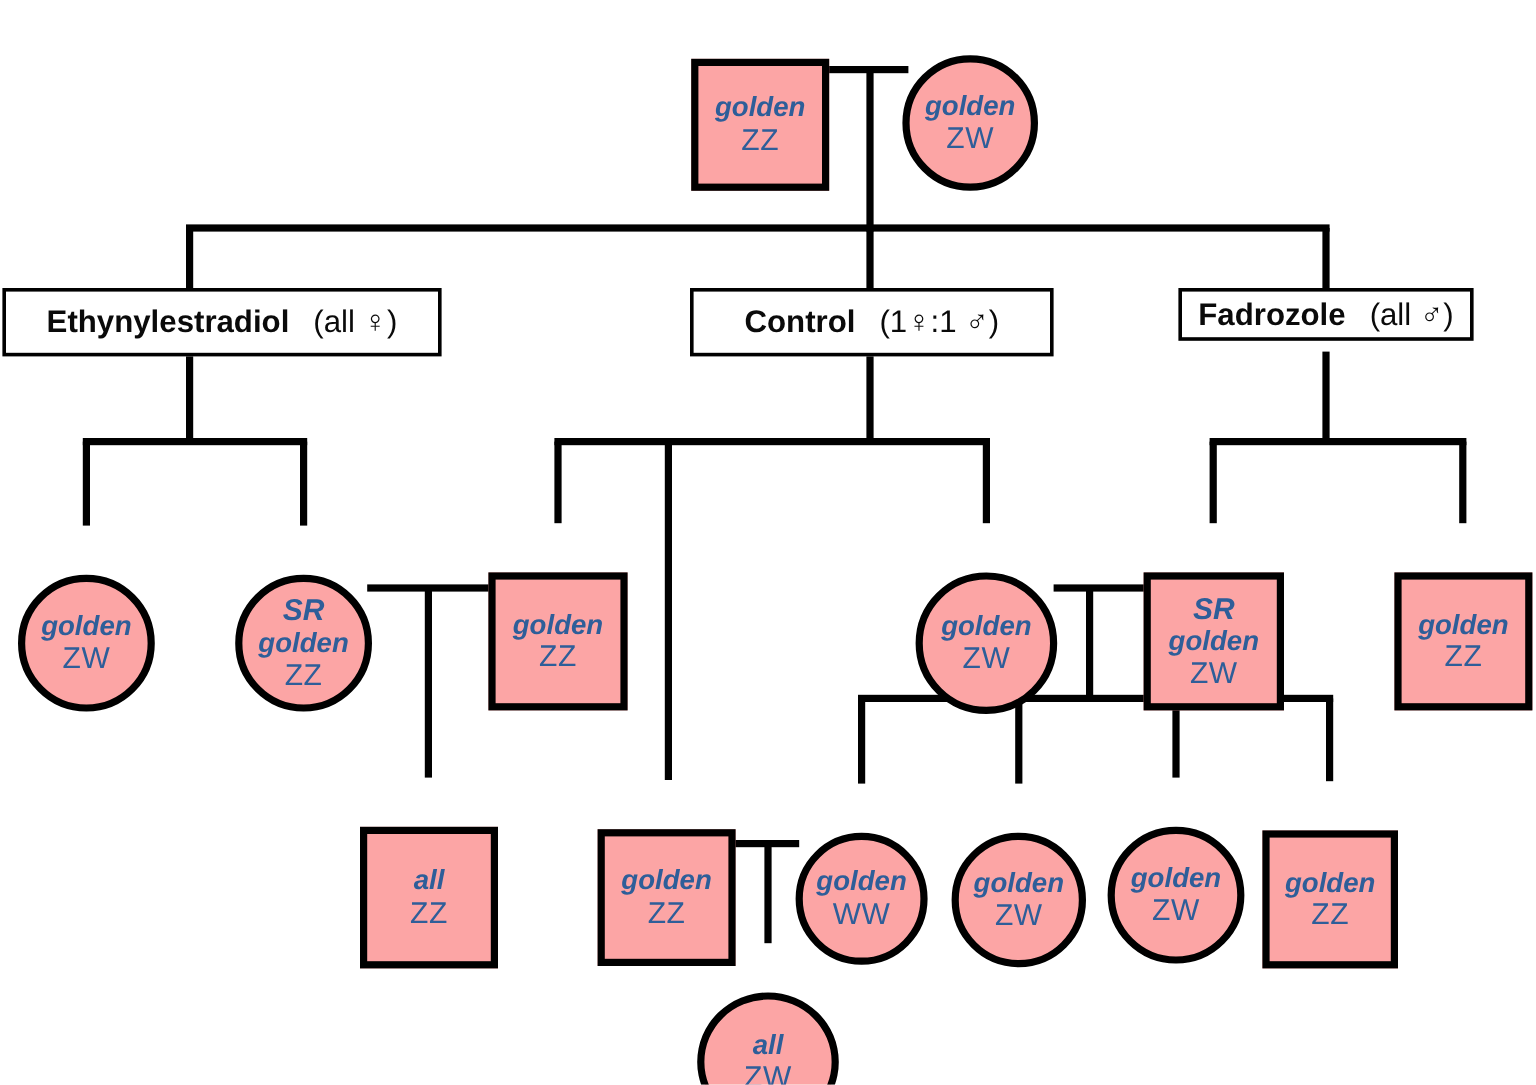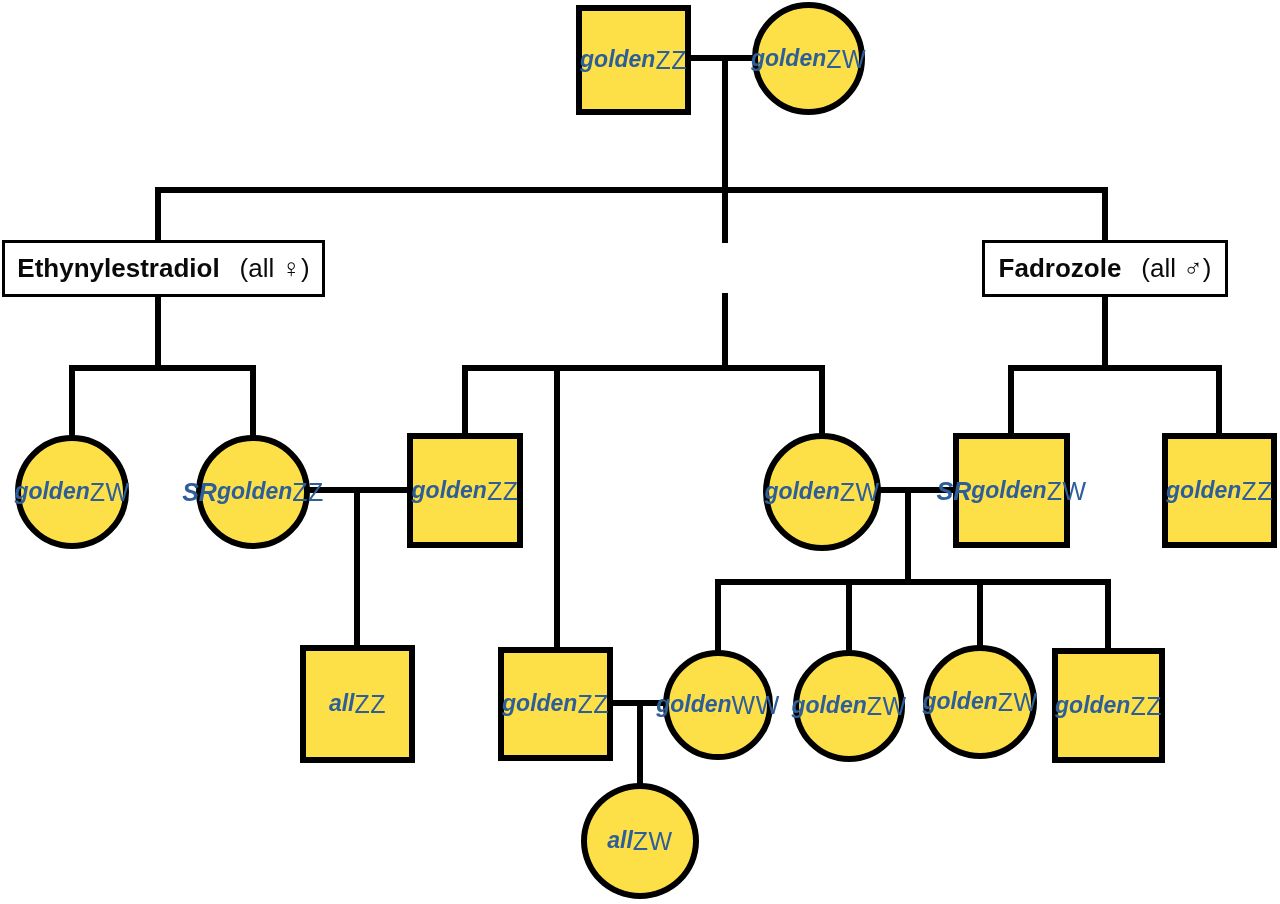--- a/index.html
+++ b/index.html
@@ -6,24 +6,24 @@
   .canvas{
     position:relative;
     width:1280px;height:904px;
     background:#ffffff;
     font-family:"Liberation Sans", sans-serif;
     overflow:hidden;
   }
   .line{position:absolute;background:#000000;z-index:1;}
   .node{
     position:absolute;z-index:2;
-    background:#fde047;border:6px solid #000000;
+    background:#fca5a5;border:6px solid #000000;
     box-sizing:border-box;
-    display:flex;align-items:center;justify-content:center;
-    text-align:center;line-height:1.12;
+    display:flex;flex-direction:column;align-items:center;justify-content:center;
+    text-align:center;line-height:1.12;margin-top:44px;
   }
   .circle{border-radius:50%;}
   .word{font-style:italic;font-weight:600;font-size:23px;color:#2E5E99;}
   .word.sm{font-size:25px;}
   .geno{font-weight:400;font-size:25px;color:#2E5E99;letter-spacing:0.5px;}
   .tlabel{
     position:absolute;z-index:2;
     background:#ffffff;border:3px solid #000000;
     box-sizing:border-box;
     display:flex;align-items:center;justify-content:center;
@@ -67,25 +67,29 @@
   <div class="line" style="left:905px;top:490px;width:6px;height:92px"></div>
   <div class="line" style="left:715px;top:579px;width:396px;height:6px"></div>
   <div class="line" style="left:715px;top:582px;width:6px;height:71px"></div>
   <div class="line" style="left:846px;top:582px;width:6px;height:71px"></div>
   <div class="line" style="left:977px;top:582px;width:6px;height:66px"></div>
   <div class="line" style="left:1105px;top:582px;width:6px;height:69px"></div>
 
   <div class="line" style="left:610px;top:700px;width:56px;height:6px"></div>
   <div class="line" style="left:637px;top:703px;width:6px;height:83px"></div>
 
-  <div class="tlabel" style="left:2px;top:240px;width:323px;height:57px">
+  <div class="tlabel" style="left:2px;top:240px;width:366px;height:57px">
     <span class="lname">Ethynylestradiol</span>
     <span class="ldetail">(all ♀)</span>
   </div>
-  <div class="tlabel" style="left:982px;top:240px;width:246px;height:57px">
+  <div class="tlabel" style="left:575px;top:240px;width:303px;height:57px">
+    <span class="lname">Control</span>
+    <span class="ldetail">(1♀:1 ♂)</span>
+  </div>
+  <div class="tlabel" style="left:982px;top:240px;width:246px;height:44px">
     <span class="lname">Fadrozole</span>
     <span class="ldetail">(all ♂)</span>
   </div>
 
   <div class="node" style="left:576px;top:5px;width:115px;height:110px">
     <span class="word">golden</span>
     <span class="geno">ZZ</span>
   </div>
   <div class="node circle" style="left:752px;top:2px;width:113px;height:113px">
     <span class="word">golden</span>

